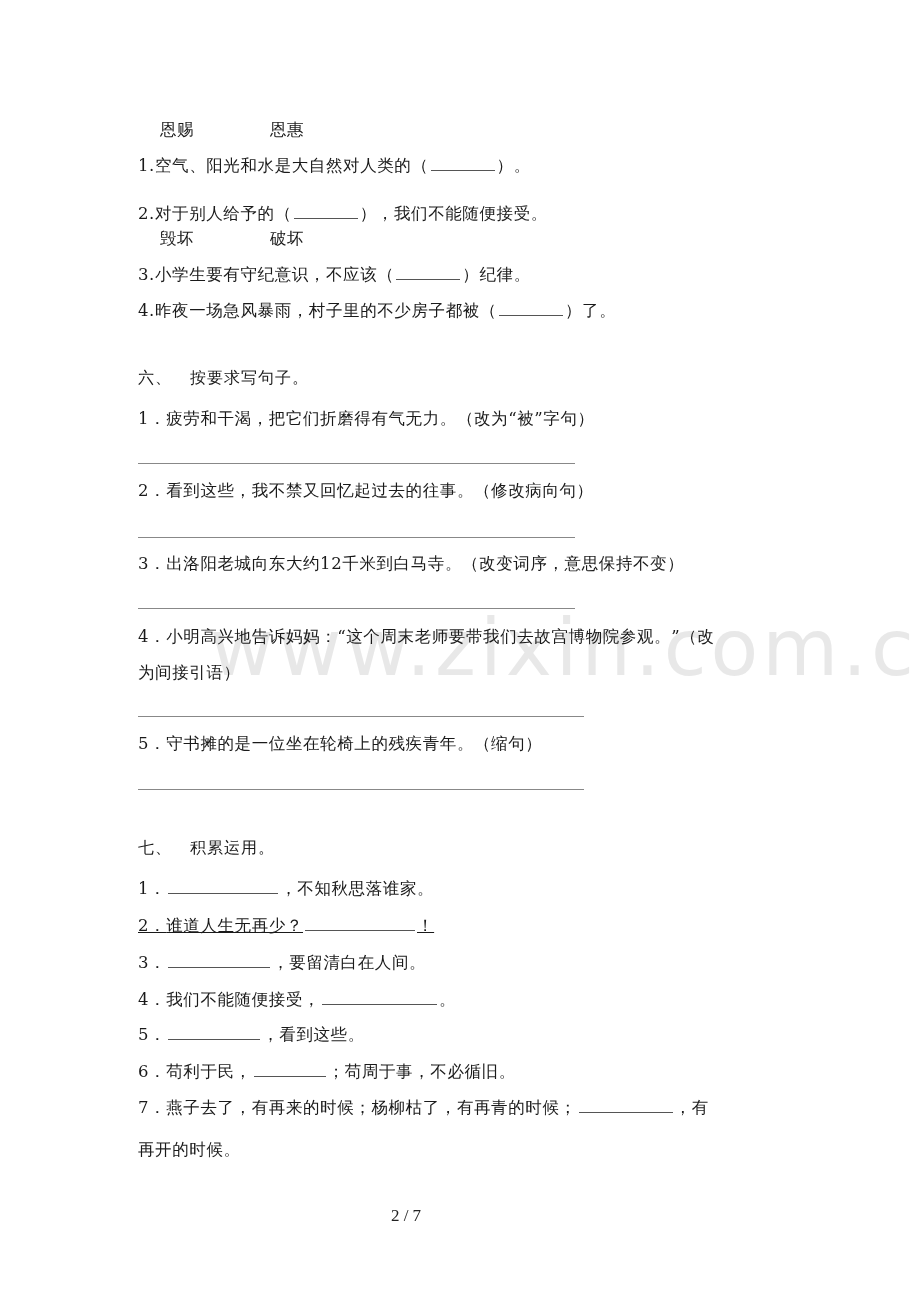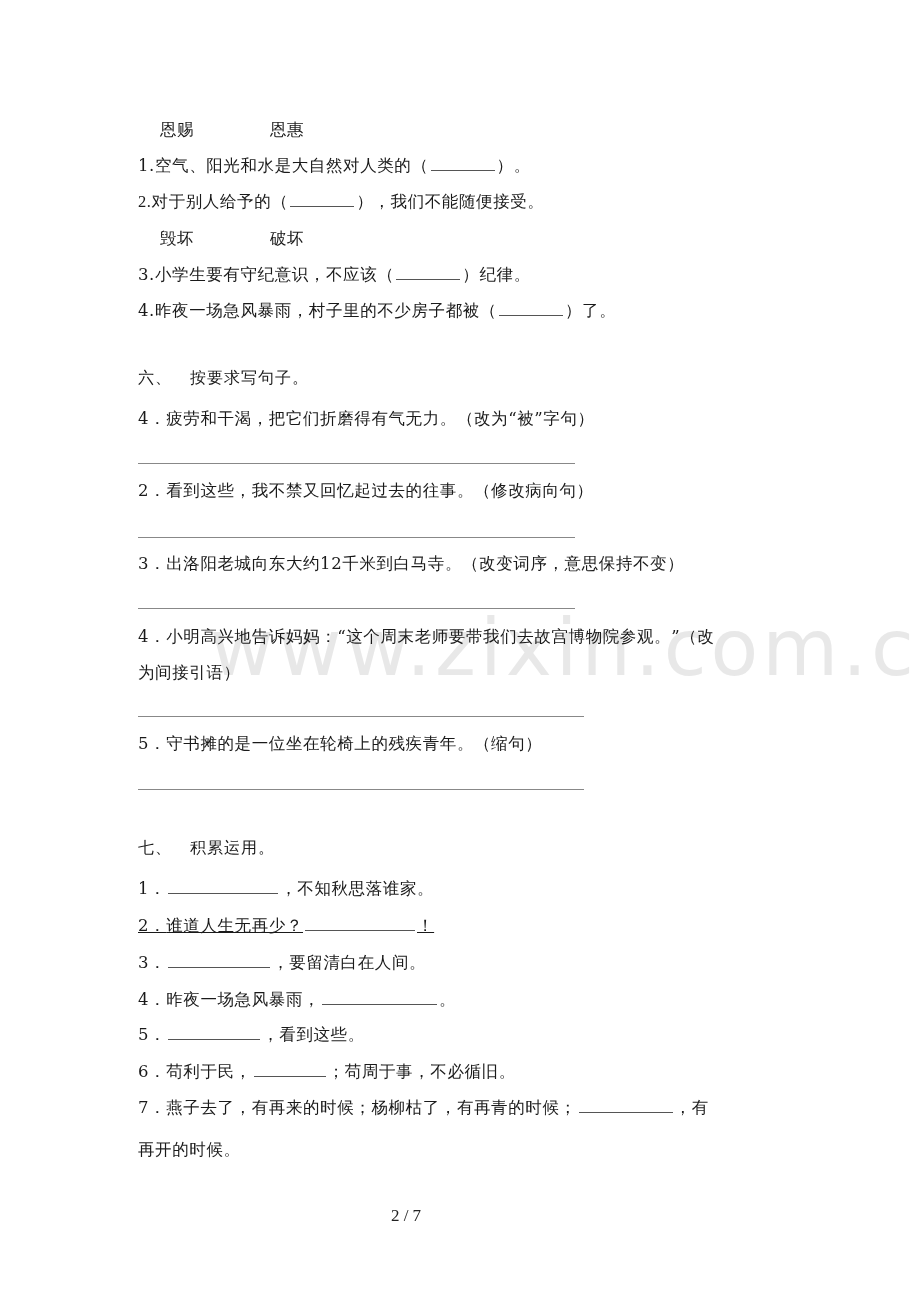--- a/index.html
+++ b/index.html
@@ -85,39 +85,39 @@
 <div class="page">
 
   <div class="watermark">www.zixin.com.cn</div>
 
   <span class="word-choice" style="left:160px; top:119px;">恩赐</span>
   <span class="word-choice" style="left:270px; top:119px;">恩惠</span>
 
   <div class="line" style="top:155px;">
     <span>1.空气、阳光和水是大自然对人类的（</span><span class="blank" style="width:64px;"></span><span>）。</span>
   </div>
-  <div class="line" style="top:191px;font-family:Liberation Serif, serif;">
+  <div class="line" style="top:203px;">
     <span>2.对于别人给予的（</span><span class="blank" style="width:64px;"></span><span>），我们不能随便接受。</span>
   </div>
 
   <span class="word-choice" style="left:160px; top:228px;">毁坏</span>
   <span class="word-choice" style="left:270px; top:228px;">破坏</span>
 
   <div class="line" style="top:264px;">
     <span>3.小学生要有守纪意识，不应该（</span><span class="blank" style="width:64px;"></span><span>）纪律。</span>
   </div>
   <div class="line" style="top:300px;">
     <span>4.昨夜一场急风暴雨，村子里的不少房子都被（</span><span class="blank" style="width:64px;"></span><span>）了。</span>
   </div>
 
   <div class="section-title" style="top:364px;">
     <span class="num">六、</span><span>按要求写句子。</span>
   </div>
 
-  <div class="line" style="top:408px;">4．疲劳和干渴，把它们折磨得有气无力。（改为“被”字句）</div>
+  <div class="line" style="top:408px;">1．疲劳和干渴，把它们折磨得有气无力。（改为“被”字句）</div>
   <div class="answer-line" style="top:463px; width:437px;"></div>
 
   <div class="line" style="top:480px;">2．看到这些，我不禁又回忆起过去的往事。（修改病向句）</div>
   <div class="answer-line" style="top:537px; width:437px;"></div>
 
   <div class="line" style="top:553px;">3．出洛阳老城向东大约12千米到白马寺。（改变词序，意思保持不变）</div>
   <div class="answer-line" style="top:608px; width:437px;"></div>
 
   <div class="line" style="top:626px;">4．小明高兴地告诉妈妈：“这个周末老师要带我们去故宫博物院参观。”（改</div>
   <div class="line" style="top:662px;">为间接引语）</div>
@@ -133,21 +133,21 @@
   <div class="line" style="top:878px;">
     <span>1．</span><span class="blank" style="width:110px;"></span><span>，不知秋思落谁家。</span>
   </div>
   <div class="line" style="top:915px;text-decoration:underline;">
     <span>2．</span><span>谁道人生无再少？</span><span class="blank" style="width:110px;"></span><span>！</span>
   </div>
   <div class="line" style="top:952px;">
     <span>3．</span><span class="blank" style="width:102px;"></span><span>，要留清白在人间。</span>
   </div>
   <div class="line" style="top:989px;">
-    <span>4．</span><span>昨夜一场急风暴雨，</span><span class="blank" style="width:115px;"></span><span>。</span>
+    <span>4．</span><span>我们不能随便接受，</span><span class="blank" style="width:115px;"></span><span>。</span>
   </div>
   <div class="line" style="top:1024px;">
     <span>5．</span><span class="blank" style="width:92px;"></span><span>，看到这些。</span>
   </div>
   <div class="line" style="top:1061px;">
     <span>6．</span><span>苟利于民，</span><span class="blank" style="width:72px;"></span><span>；苟周于事，不必循旧。</span>
   </div>
   <div class="line" style="top:1097px;">
     <span>7．</span><span>燕子去了，有再来的时候；杨柳枯了，有再青的时候；</span><span class="blank" style="width:94px;"></span><span>，有</span>
   </div>

